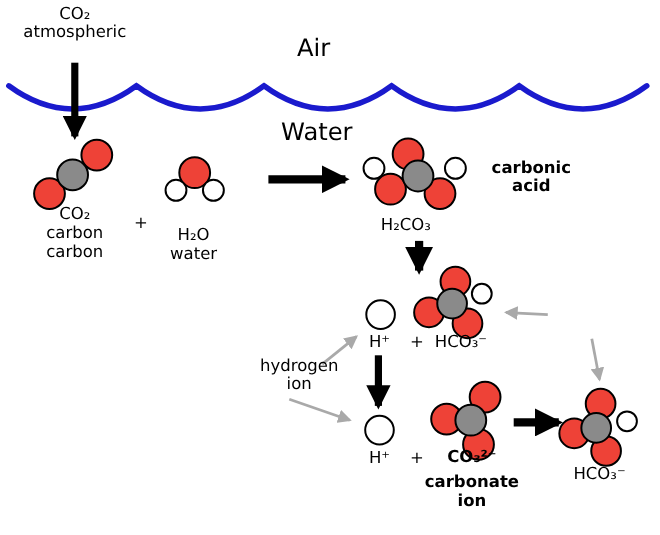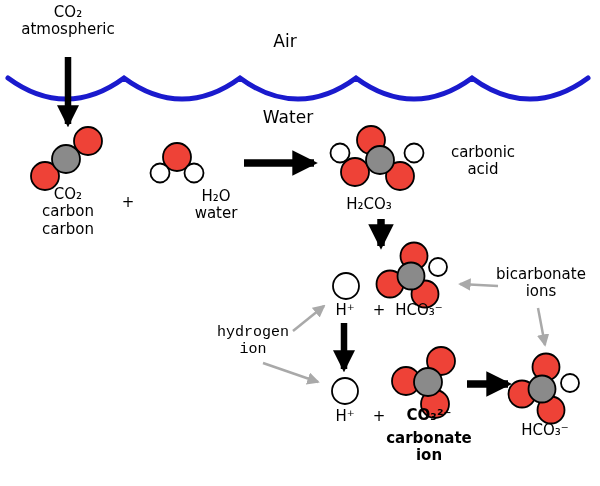--- a/index.html
+++ b/index.html
@@ -14,21 +14,21 @@
   }
   .layer { position: absolute; left: 0; top: 0; }
   .lbl {
     position: absolute;
     transform: translateX(-50%);
     text-align: center;
     font-size: 15px;
     line-height: 1.16;
     white-space: nowrap;
   }
-  .big  { font-size: 17px; }
+  .big  { font-size: 22px; }
   .bold { font-weight: bold; }
   svg circle { stroke: #000; stroke-width: 1.8; }
   .O { fill: var(--c-oxygen_red); }
   .C { fill: var(--c-carbon_grey); }
   .H { fill: var(--c-hydrogen_white); }
   .arrB { stroke: var(--c-arrow_black); }
   .arrG { stroke: var(--c-pointer_grey); }
 </style>
 </head>
 <body>
@@ -121,44 +121,40 @@
   <div class="lbl big" style="left:288px; top:108px;">Water</div>
 
   <div class="lbl" style="left:68px; top:186px;">
     <div>CO₂</div>
     <div>carbon</div>
     <div>carbon</div>
   </div>
 
   <div class="lbl" style="left:128px; top:194px;">+</div>
 
-  <div class="lbl" style="left:176px; top:188px;margin-left:40px;">
+  <div class="lbl" style="left:176px; top:205px;">
     <div>H₂O</div>
     <div>water</div>
   </div>
 
   <div class="lbl" style="left:369px; top:196px;">H₂CO₃</div>
 
-  <div class="lbl" style="left:483px; top:144px;">
+  <div class="lbl" style="left:483px; top:144px;font-weight:bold;">
     <div>carbonic</div>
     <div>acid</div>
   </div>
 
   <div class="lbl" style="left:345px; top:302px;">H⁺</div>
 
   <div class="lbl" style="left:379px; top:302px;">+</div>
 
   <div class="lbl" style="left:419px; top:302px;">HCO₃⁻</div>
 
-  <div class="lbl" style="left:541px; top:266px;">
-    <div>bicarbonate</div>
-    <div>ions</div>
-  </div>
 
-  <div class="lbl" style="left:253px; top:324px;font-family:Liberation Mono, monospace;">
+  <div class="lbl" style="left:272px; top:324px;">
     <div>hydrogen</div>
     <div>ion</div>
   </div>
 
   <div class="lbl" style="left:345px; top:408px;">H⁺</div>
 
   <div class="lbl" style="left:379px; top:408px;">+</div>
 
   <div class="lbl bold" style="left:429px; top:407px;text-align:right;">CO₃²⁻</div>
 

